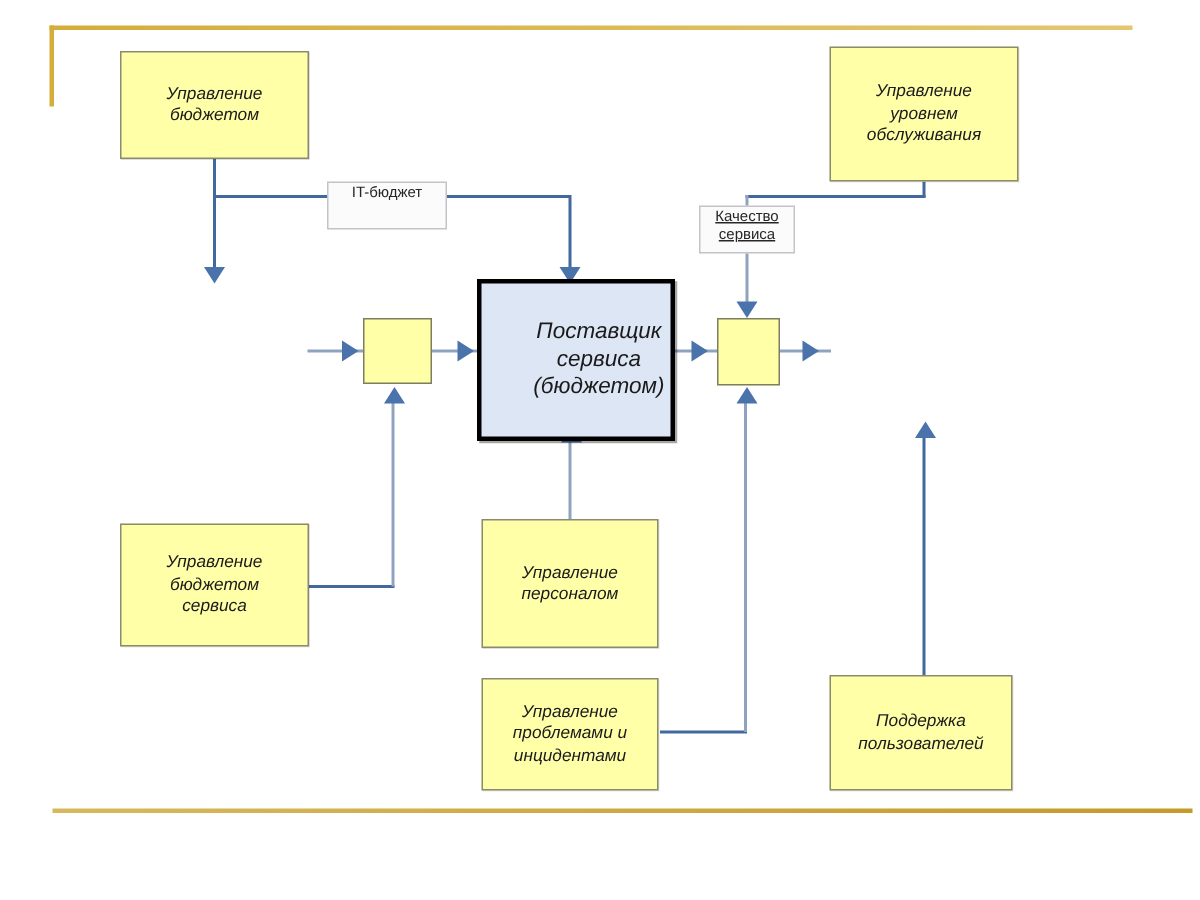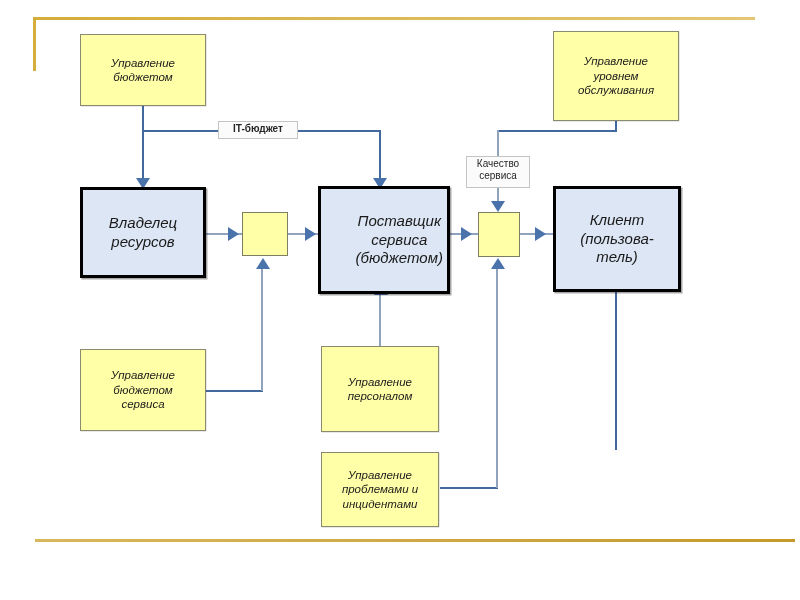--- a/index.html
+++ b/index.html
@@ -163,23 +163,23 @@
   <div class="conn v thin" style="left:379px; top:294px; height:52px;"></div>
   <div class="arrow up" style="left:374px; top:284px;"></div>
 
   <div class="conn h" style="left:440px; top:487px; width:58px;"></div>
   <div class="conn v thin" style="left:496px; top:268px; height:220px;"></div>
   <div class="arrow up" style="left:491px; top:258px;"></div>
 
   <div class="conn v" style="left:615px; top:292px; height:158px;"></div>
   <div class="arrow up" style="left:610px; top:281px;"></div>
 
-  <div class="edge-label" style="left:218px; top:121px; width:80px; height:18px;font-weight:bold;">IT-бюджет</div>
-
-  <div class="edge-label two-line" style="left:466px; top:156px; width:64px; height:32px;">
+  <div class="edge-label" style="left:218px; top:121px; width:80px; height:32px;">IT-бюджет</div>
+
+  <div class="edge-label two-line" style="left:466px; top:137px; width:64px; height:32px;text-decoration:underline;">
     <div>Качество</div>
     <div>сервиса</div>
   </div>
 
   <div class="node node-support" style="left:80px; top:34px; width:126px; height:72px;">
     <div class="txt">
       <div>Управление</div>
       <div>бюджетом</div>
     </div>
   </div>
@@ -208,40 +208,33 @@
   </div>
 
   <div class="node node-support" style="left:321px; top:452px; width:118px; height:75px;">
     <div class="txt">
       <div>Управление</div>
       <div>проблемами и</div>
       <div>инцидентами</div>
     </div>
   </div>
 
+  <div class="node node-support" style="left:553px; top:450px; width:122px; height:77px;">
+    <div class="txt">
+      <div>Поддержка</div>
+      <div>пользователей</div>
+    </div>
+  </div>
 
   <div class="junction" style="left:242px; top:212px; width:46px; height:44px;"></div>
   <div class="junction" style="left:478px; top:212px; width:42px; height:45px;"></div>
 
-  <div class="node node-core" style="left:80px; top:187px; width:126px; height:91px;">
-    <div class="txt">
-      <div>Владелец</div>
-      <div>ресурсов</div>
-    </div>
-  </div>
 
   <div class="node node-core" style="left:318px; top:186px; width:132px; height:108px;justify-content:flex-end;">
     <div class="txt">
       <div>Поставщик</div>
       <div>сервиса</div>
       <div>(бюджетом)</div>
     </div>
   </div>
 
-  <div class="node node-core" style="left:553px; top:186px; width:128px; height:106px;">
-    <div class="txt">
-      <div>Клиент</div>
-      <div>(пользова-</div>
-      <div>тель)</div>
-    </div>
-  </div>
 
 </div>
 
 </body></html>

